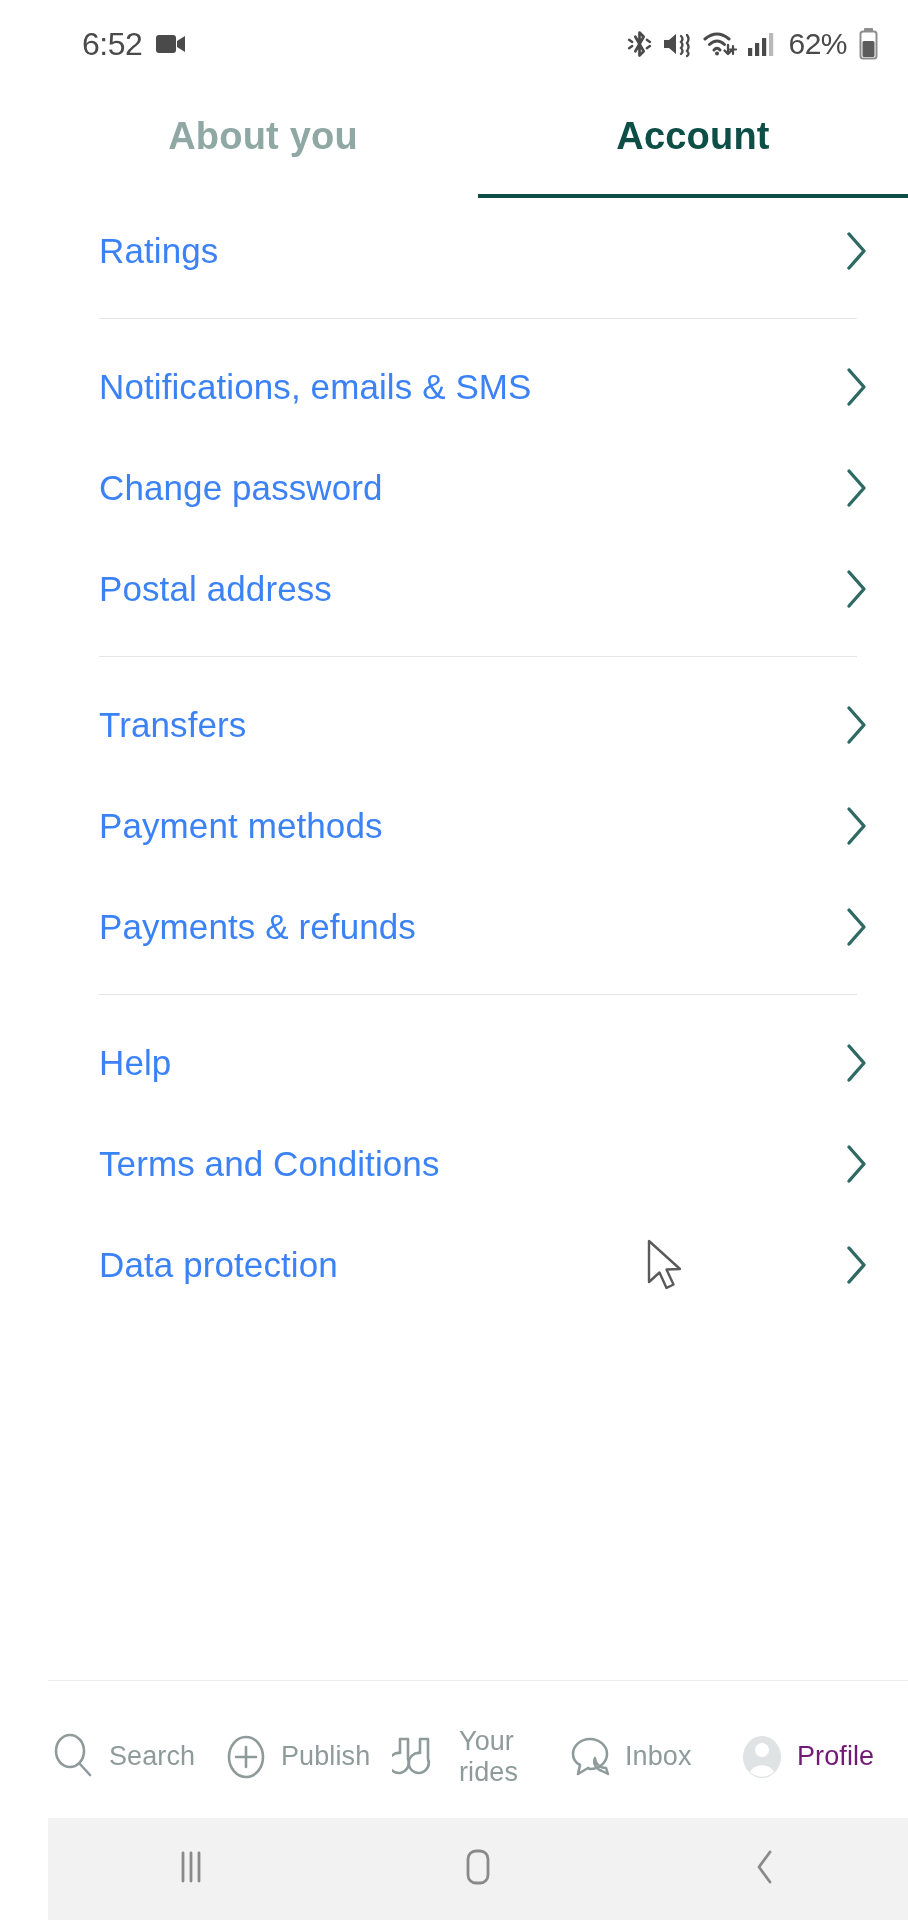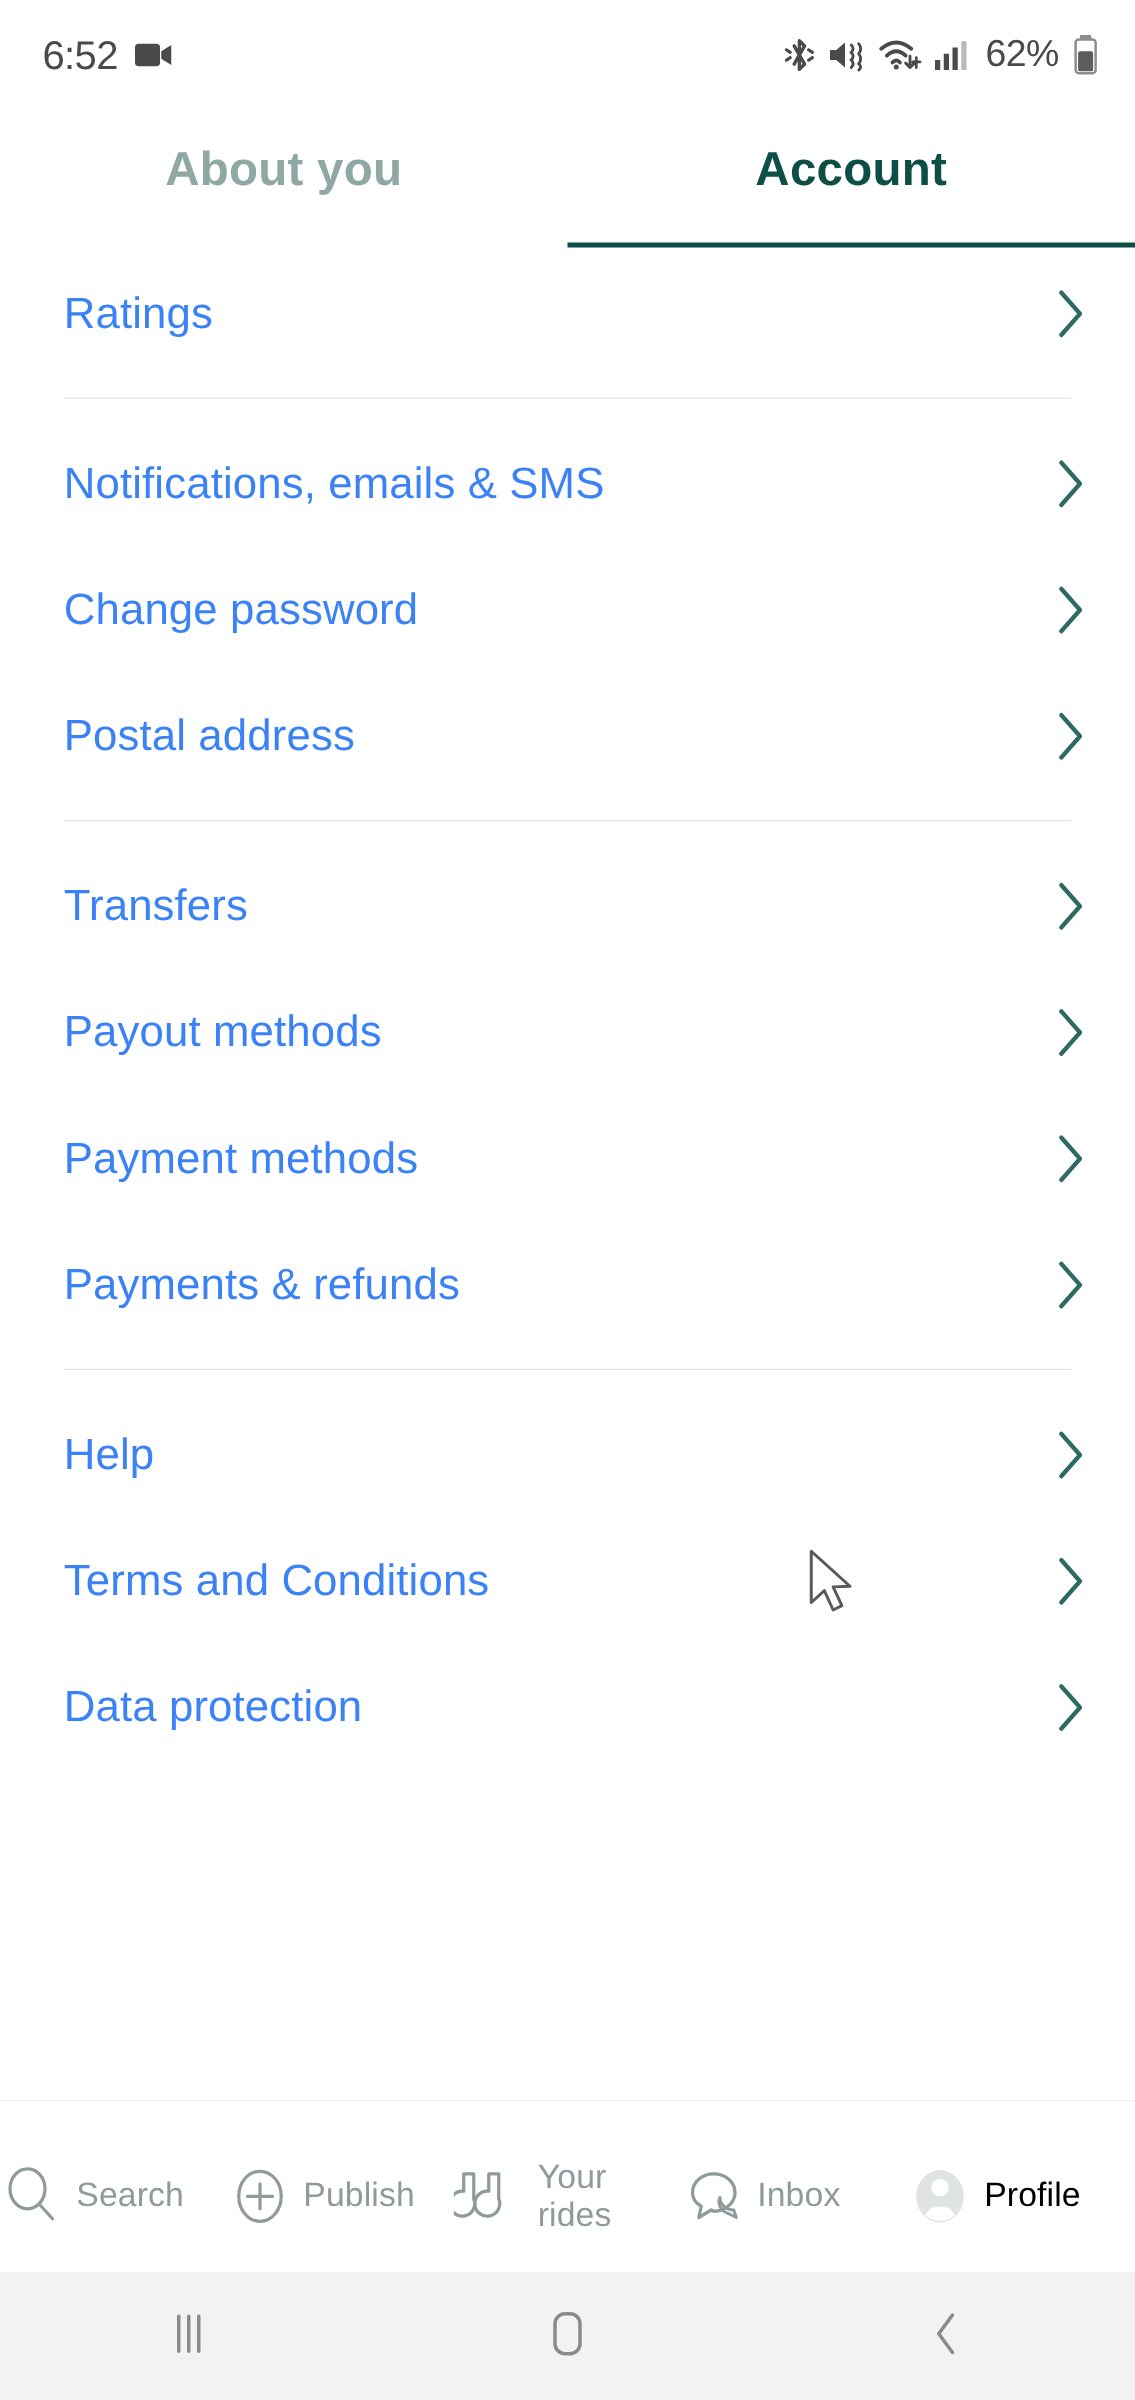--- a/index.html
+++ b/index.html
@@ -6,21 +6,21 @@
   html, body {
     width:908px; height:1920px;
     background:#ffffff;
     font-family:"Liberation Sans", sans-serif;
     overflow:hidden;
   }
   #screen {
     position:relative;
     width:908px; height:1920px;
     background:#ffffff;
-    display:flex; flex-direction:column;
+    display:flex; flex-direction:column;padding-left:48px;
   }
 
   
   #statusbar {
     height:88px;
     flex:0 0 88px;
     display:flex;
     align-items:center;
     padding:0 28px 0 34px;
     background:#ffffff;
@@ -118,21 +118,21 @@
     justify-content:flex-start;
     gap:9px;
     cursor:pointer;
   }
   .nav-icon { height:60px; display:flex; align-items:center; justify-content:center; }
   .nav-label {
     font-size:27px;
     color:#8f9b9b;
     letter-spacing:0.1px;
   }
-  .nav-item.active .nav-label { color:#000000; }
+  .nav-item.active .nav-label { color:#701a75; }
 
   
   #androidnav {
     flex:0 0 102px;
     background:#f2f2f2;
     display:flex;
     align-items:center;
   }
   .anav { flex:1 1 33.33%; display:flex; align-items:center; justify-content:center; cursor:pointer; }
 
@@ -265,29 +265,20 @@
       <div class="row">
         <span class="row-label">Transfers</span>
         <span class="row-spacer"></span>
         <span class="chev">
           <svg width="26" height="44" viewBox="0 0 26 44">
               <path d="M5 5 L20 22 L5 39" stroke="#2e6a63" stroke-width="3.4" fill="none" stroke-linecap="round" stroke-linejoin="round"></path>
             </svg>
         </span>
       </div>
       <div class="row">
-        <span class="row-label">Payout methods</span>
-        <span class="row-spacer"></span>
-        <span class="chev">
-          <svg width="26" height="44" viewBox="0 0 26 44">
-              <path d="M5 5 L20 22 L5 39" stroke="#2e6a63" stroke-width="3.4" fill="none" stroke-linecap="round" stroke-linejoin="round"></path>
-            </svg>
-        </span>
-      </div>
-      <div class="row">
         <span class="row-label">Payment methods</span>
         <span class="row-spacer"></span>
         <span class="chev">
           <svg width="26" height="44" viewBox="0 0 26 44">
               <path d="M5 5 L20 22 L5 39" stroke="#2e6a63" stroke-width="3.4" fill="none" stroke-linecap="round" stroke-linejoin="round"></path>
             </svg>
         </span>
       </div>
       <div class="row">
         <span class="row-label">Payments &amp; refunds</span>

